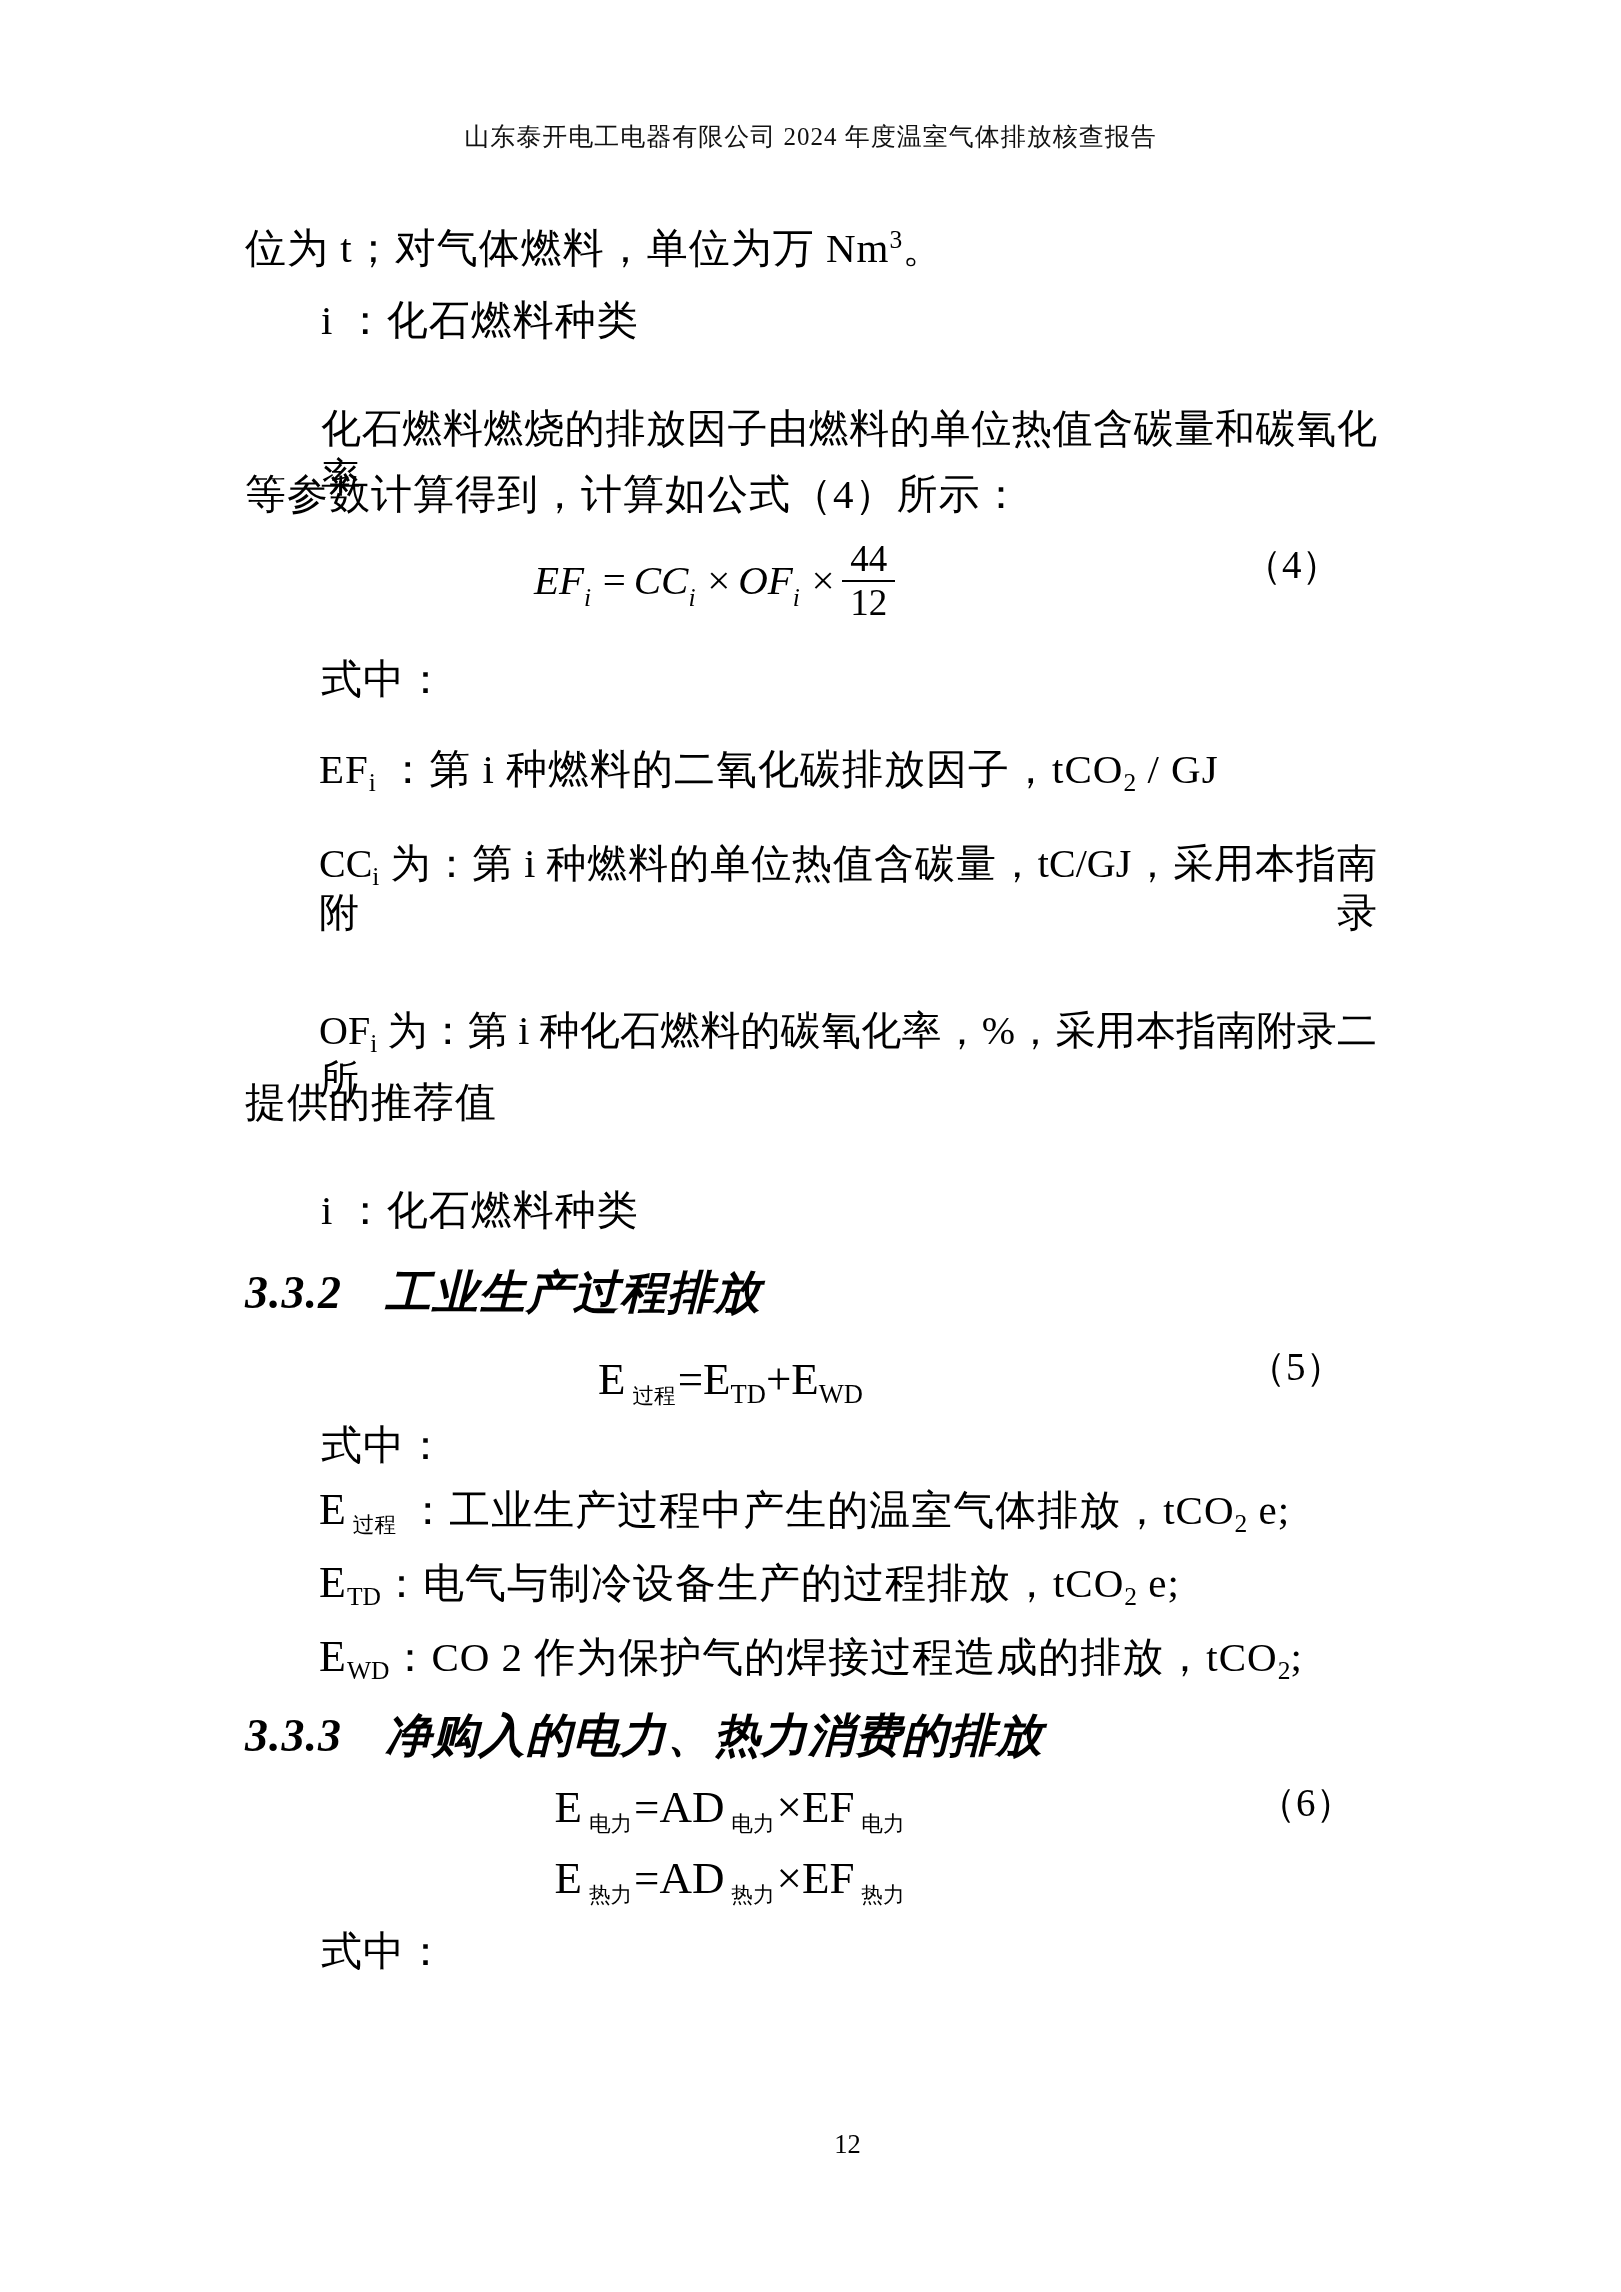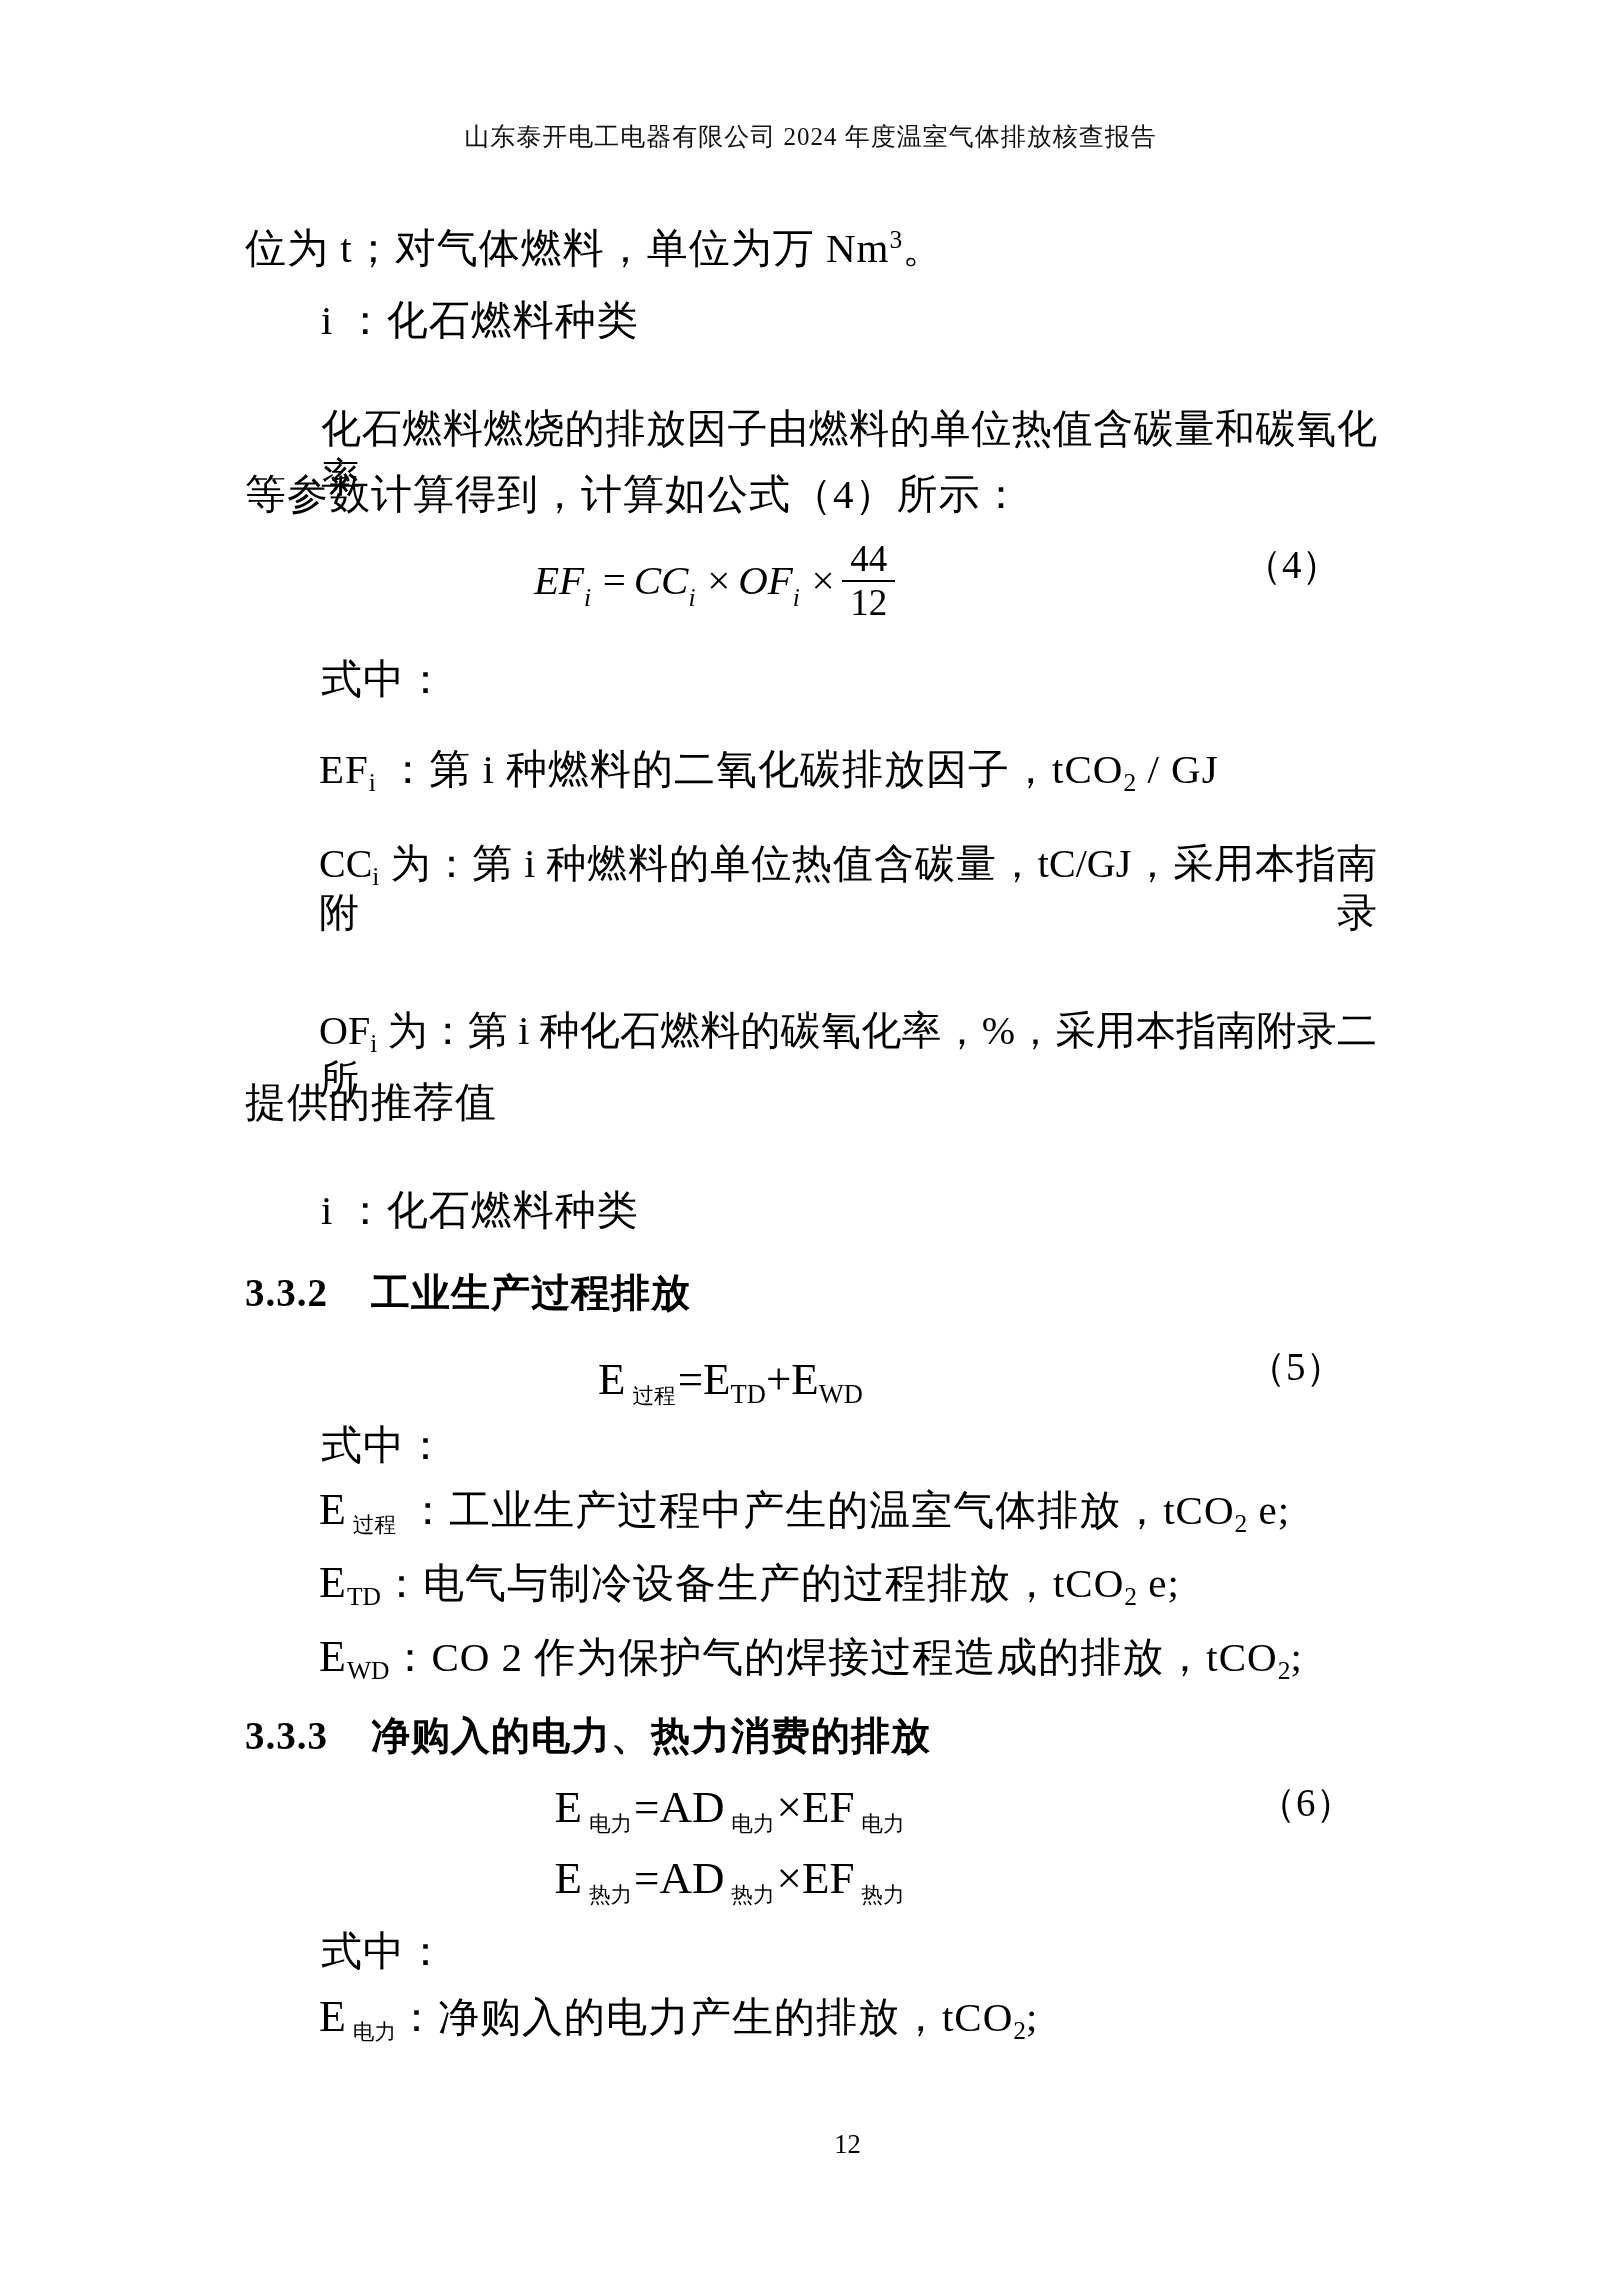--- a/index.html
+++ b/index.html
@@ -48,23 +48,24 @@
     font-size: 25.5px;
     line-height: 0;
     vertical-align: 13.7px;
     letter-spacing: 0;
   }
   .heading {
     position: absolute;
     left: 245px;
     width: 1132px;
     font-weight: bold;
-    font-size: 39px;
+    font-size: 46px;
     line-height: 51px;
     white-space: nowrap;
+    font-style: italic;
   }
   .heading .h-num { letter-spacing: 1px; }
   .heading .h-title { margin-left: 43px; letter-spacing: 1px; }
   .formula-row {
     position: absolute;
     left: 245px;
     width: 1132px;
     box-sizing: border-box;
     padding-right: 161px;
     text-align: center;
@@ -171,18 +172,17 @@
 
   <div class="heading" style="top:1710px"><span class="h-num">3.3.3</span><span class="h-title">净购入的电力、热力消费的排放</span></div>
 
   <div class="formula-row" style="top:1781px"><span>E</span><sub class="sub-cjk">电力</sub><span>=AD</span><sub class="sub-cjk">电力</sub><span>×EF</span><sub class="sub-cjk">电力</sub></div>
   <div class="formula-label" style="top:1779px;left:1257px">（6）</div>
 
   <div class="formula-row" style="top:1852px"><span>E</span><sub class="sub-cjk">热力</sub><span>=AD</span><sub class="sub-cjk">热力</sub><span>×EF</span><sub class="sub-cjk">热力</sub></div>
 
   <div class="line indent" style="top:1927px">式中：</div>
 
-  <div class="line" style="top:1992px;padding-left:74px"><span style="font-size:44px">E</span><sub style="font-size:21.6px;margin-left:5.9px">电力</sub><span>：净购入的电力产生的排放，tCO</span><sub>2</sub><span>;</span></div>
 
   <div class="page-number"><span>12</span></div>
 
 </div>
 
 
 </body></html>

